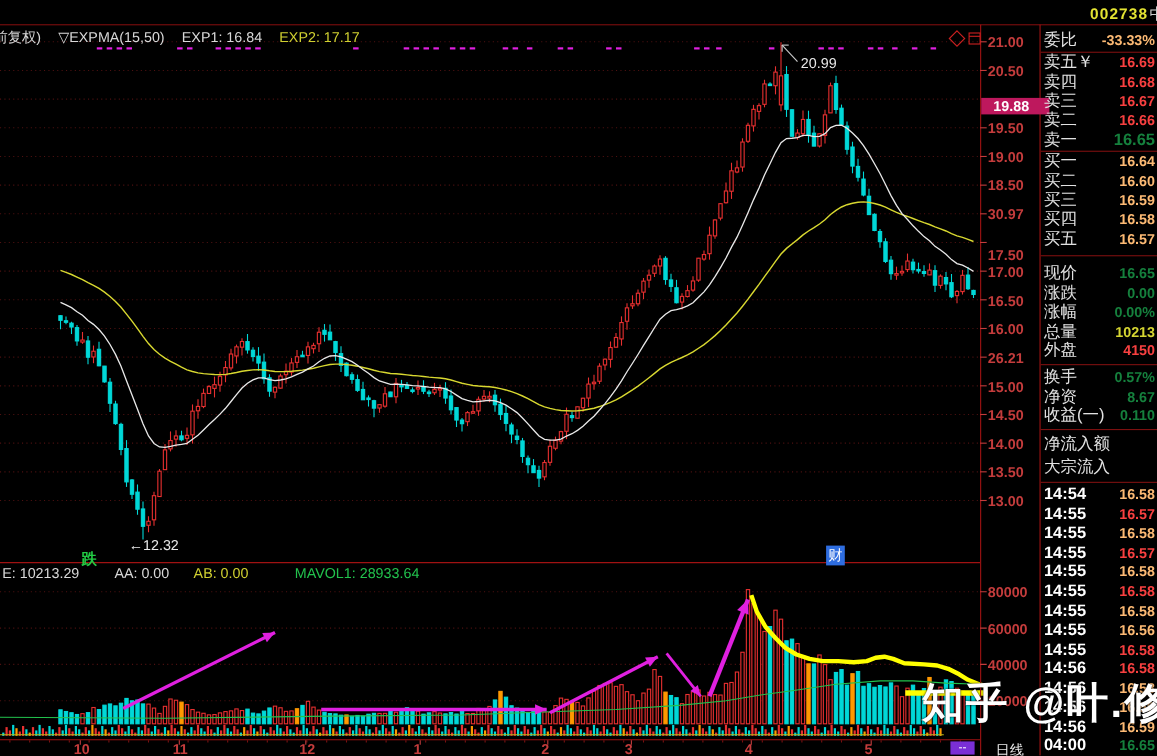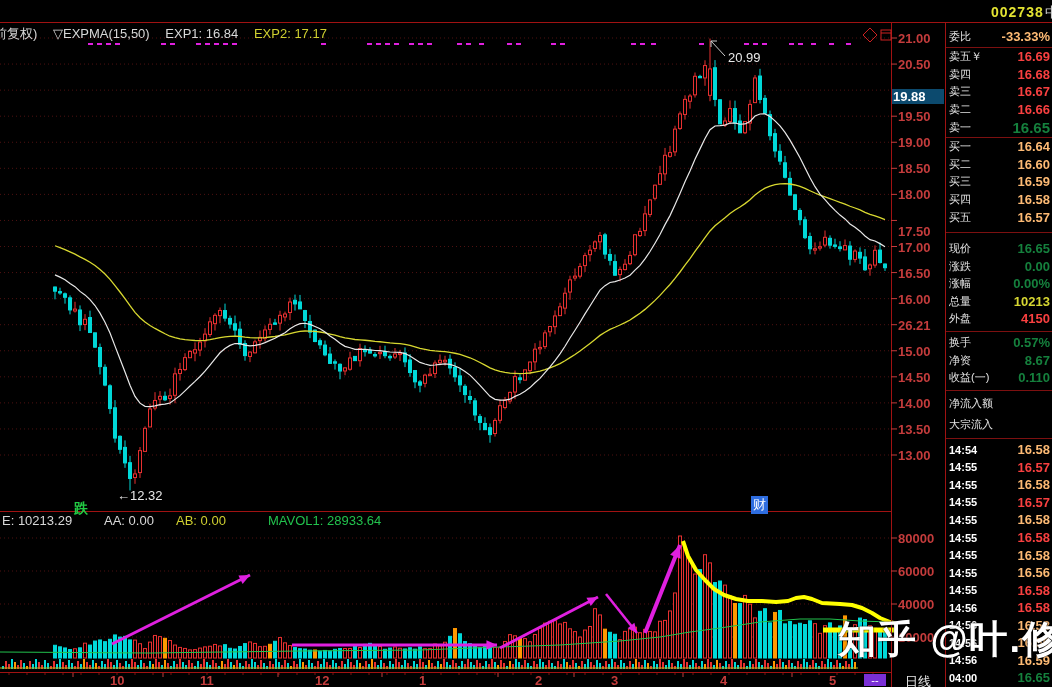--- a/index.html
+++ b/index.html
@@ -17,36 +17,36 @@
   #stock-partial{position:absolute;left:1045px;top:4px;color:#cfcfcf;font-size:14px;z-index:4;}
   
   #ind-row{position:absolute;left:-6px;top:25px;white-space:nowrap;z-index:3;font-size:13px;}
   #ind-row span{margin-right:12px;}
   .t-w{color:#d8d8d8;} .t-y{color:#cfcf30;} .t-g{color:#22c24d;}
   
   #vol-header{position:absolute;left:0;top:513px;height:15px;z-index:3;font-size:13px;white-space:nowrap;}
   #vol-header span{position:absolute;top:0;}
   
   .plabel{position:absolute;color:#c43c3c;font-size:13px;font-weight:bold;z-index:3;white-space:nowrap;}
-  .xlabel{position:absolute;top:673px;color:#c43c3c;font-size:13px;font-weight:bold;z-index:3;margin-left:43px;}
-  #hl-price{position:absolute;left:892px;top:89px;width:51px;height:15px;background:#0c4a6e;color:#fff;
-            font-size:13px;font-weight:bold;line-height:15px;padding-left:1px;z-index:3;}
+  .xlabel{position:absolute;top:673px;color:#c43c3c;font-size:13px;font-weight:bold;z-index:3;}
+  #hl-price{position:absolute;left:892px;top:89px;width:51px;height:15px;background:#be185d;color:#fff;
+            font-size:13px;font-weight:bold;line-height:15px;padding-left:11px;z-index:3;}
   
   #anno-high{position:absolute;left:728px;top:50px;color:#e8e8e8;font-size:13px;z-index:3;}
   #anno-low{position:absolute;left:117px;top:488px;color:#e8e8e8;font-size:13px;z-index:3;}
   #badge-fall{position:absolute;left:74px;top:500px;color:#22cc44;font-size:14px;font-weight:bold;z-index:3;}
   #badge-cai{position:absolute;left:751px;top:496px;background:#2e6de0;color:#fff;font-size:13px;padding:0 2px;z-index:3;}
   
   #dash-badge{position:absolute;left:864px;top:674px;width:22px;height:12px;background:#7a2fd6;color:#fff;
               font-size:11px;line-height:12px;text-align:center;z-index:3;}
   #period-cell{position:absolute;left:893px;top:673px;width:50px;text-align:center;color:#e8e8e8;font-size:13px;z-index:3;}
   
   #quote-panel{position:absolute;left:946px;top:0;width:106px;height:687px;z-index:3;}
   .qrow{position:absolute;left:0;width:106px;display:flex;justify-content:space-between;align-items:center;}
-  .qlabel{color:#e2e2e2;font-size:11px;padding-left:3px;white-space:nowrap;}
+  .qlabel{color:#e2e2e2;font-size:15px;padding-left:3px;white-space:nowrap;}
   .qval{font-size:13px;font-weight:bold;padding-right:2px;white-space:nowrap;}
   .c-red{color:#f84040;} .c-green{color:#fdba74;} .c-white{color:#15803d;} .c-yellow{color:#d6d632;}
   .big{font-size:15px;}
   .tape-time{color:#fff;font-weight:bold;}
   .sep{position:absolute;left:0;width:106px;height:1px;background:#7c1010;}
   
   #watermark{position:absolute;left:838px;top:614px;font-size:38px;font-weight:bold;color:#fff;z-index:8;
              letter-spacing:2px;white-space:nowrap;text-shadow:0 0 2px #000;}
   svg{position:absolute;left:0;top:0;z-index:1;}
 </style>
@@ -1049,21 +1049,21 @@
   <div id="anno-low">←12.32</div>
   <div id="badge-fall">跌</div>
   <div id="badge-cai">财</div>
 
   <div id="price-axis">
       <div class="plabel" style="left:898px;top:31px">21.00</div>
       <div class="plabel" style="left:898px;top:57.0625px">20.50</div>
       <div class="plabel" style="left:898px;top:109.1875px">19.50</div>
       <div class="plabel" style="left:898px;top:135.25px">19.00</div>
       <div class="plabel" style="left:898px;top:161.3125px">18.50</div>
-      <div class="plabel" style="left:898px;top:187.375px">18.00</div>
+      <div class="plabel" style="left:898px;top:187.375px">30.97</div>
       <div class="plabel" style="left:898px;top:224px">17.50</div>
       <div class="plabel" style="left:898px;top:239.5px">17.00</div>
       <div class="plabel" style="left:898px;top:265.5625px">16.50</div>
       <div class="plabel" style="left:898px;top:291.625px">16.00</div>
       <div class="plabel" style="left:898px;top:317.6875px">26.21</div>
       <div class="plabel" style="left:898px;top:343.75px">15.00</div>
       <div class="plabel" style="left:898px;top:369.8125px">14.50</div>
       <div class="plabel" style="left:898px;top:395.875px">14.00</div>
       <div class="plabel" style="left:898px;top:421.9375px">13.50</div>
       <div class="plabel" style="left:898px;top:448px">13.00</div>

